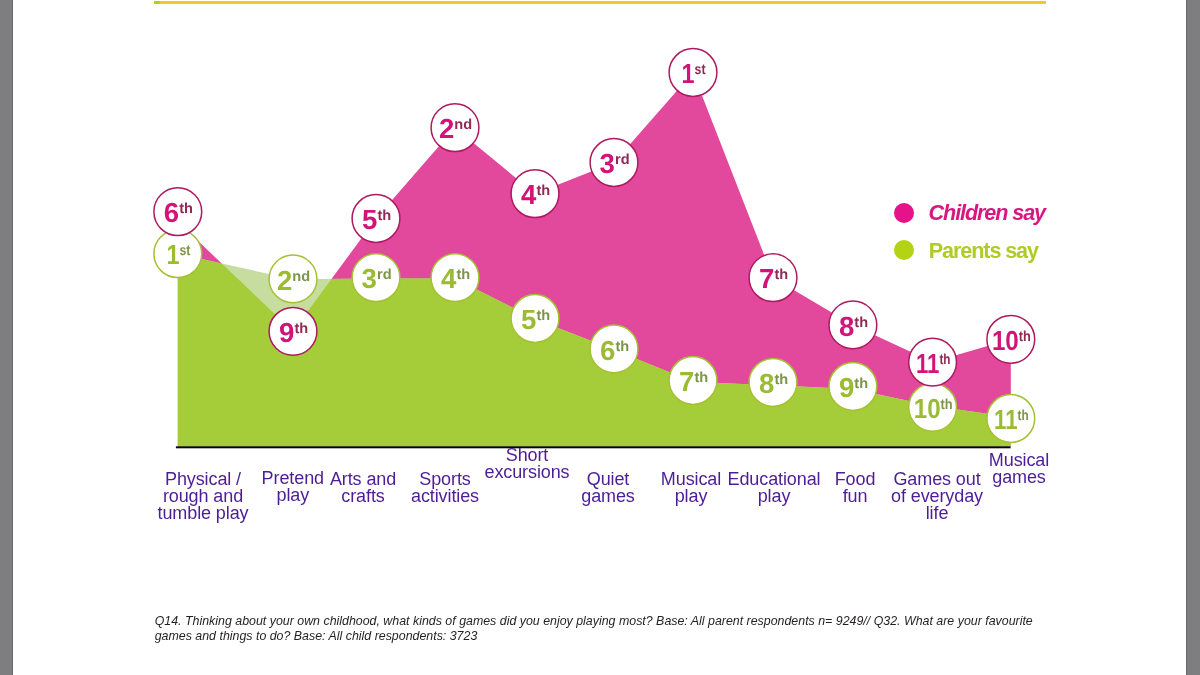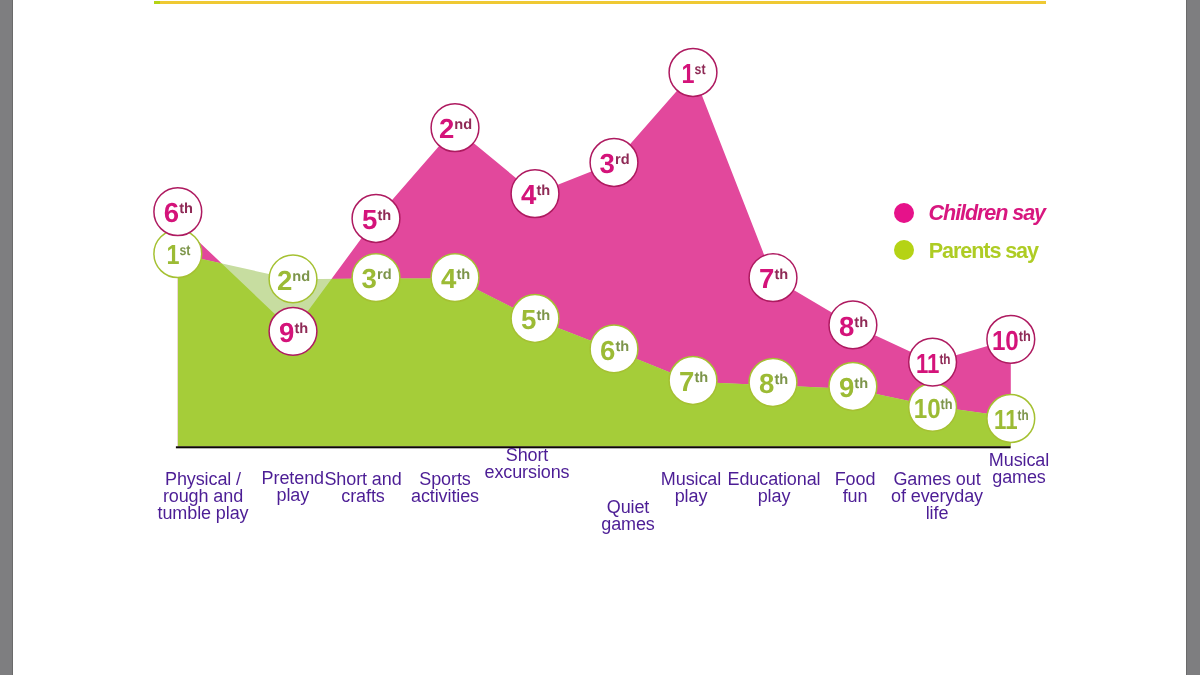--- a/index.html
+++ b/index.html
@@ -145,32 +145,32 @@
       <div class="cat-label" style="left: 143px; top: 471px; width: 120px;">
         <div>Physical /</div>
         <div>rough and</div>
         <div>tumble play</div>
       </div>
       <div class="cat-label" style="left: 232.8px; top: 470px; width: 120px;">
         <div>Pretend</div>
         <div>play</div>
       </div>
       <div class="cat-label" style="left: 303px; top: 471px; width: 120px;">
-        <div>Short and</div>
+        <div>Arts and</div>
         <div>crafts</div>
       </div>
       <div class="cat-label" style="left: 385px; top: 471px; width: 120px;">
         <div>Sports</div>
         <div>activities</div>
       </div>
       <div class="cat-label" style="left: 467px; top: 447px; width: 120px;">
         <div>Short</div>
         <div>excursions</div>
       </div>
-      <div class="cat-label" style="left: 568px; top: 471px; width: 120px; margin-top: 28px;">
+      <div class="cat-label" style="left: 548px; top: 471px; width: 120px;">
         <div>Quiet</div>
         <div>games</div>
       </div>
       <div class="cat-label" style="left: 631px; top: 471px; width: 120px;">
         <div>Musical</div>
         <div>play</div>
       </div>
       <div class="cat-label" style="left: 714px; top: 471px; width: 120px; text-align: center;">
         <div>Educational</div>
         <div>play</div>
@@ -190,13 +190,17 @@
       </div>
     </div>
 
   <div id="legend">
     <div class="legend-dot" id="dot0" style="left: 894.4px; top: 202.8px; background: rgb(230, 18, 138);"></div>
     <div class="legend-text" id="txt0" style="left: 928.6px; top: 202.2px; color: rgb(216, 23, 127); font-style: italic;">Children say</div>
     <div class="legend-dot" id="dot1" style="left: 894.4px; top: 240.4px; background: rgb(181, 211, 21);"></div>
     <div class="legend-text" id="txt1" style="left: 928.8px; top: 240.2px; color: rgb(174, 204, 36);">Parents say</div>
   </div>
 
+  <div id="footnote">
+    <div>Q14. Thinking about your own childhood, what kinds of games did you enjoy playing most? Base: All parent respondents n= 9249// Q32. What are your favourite</div>
+    <div>games and things to do? Base: All child respondents: 3723</div>
+  </div>
 </div>
 
 </body></html>

